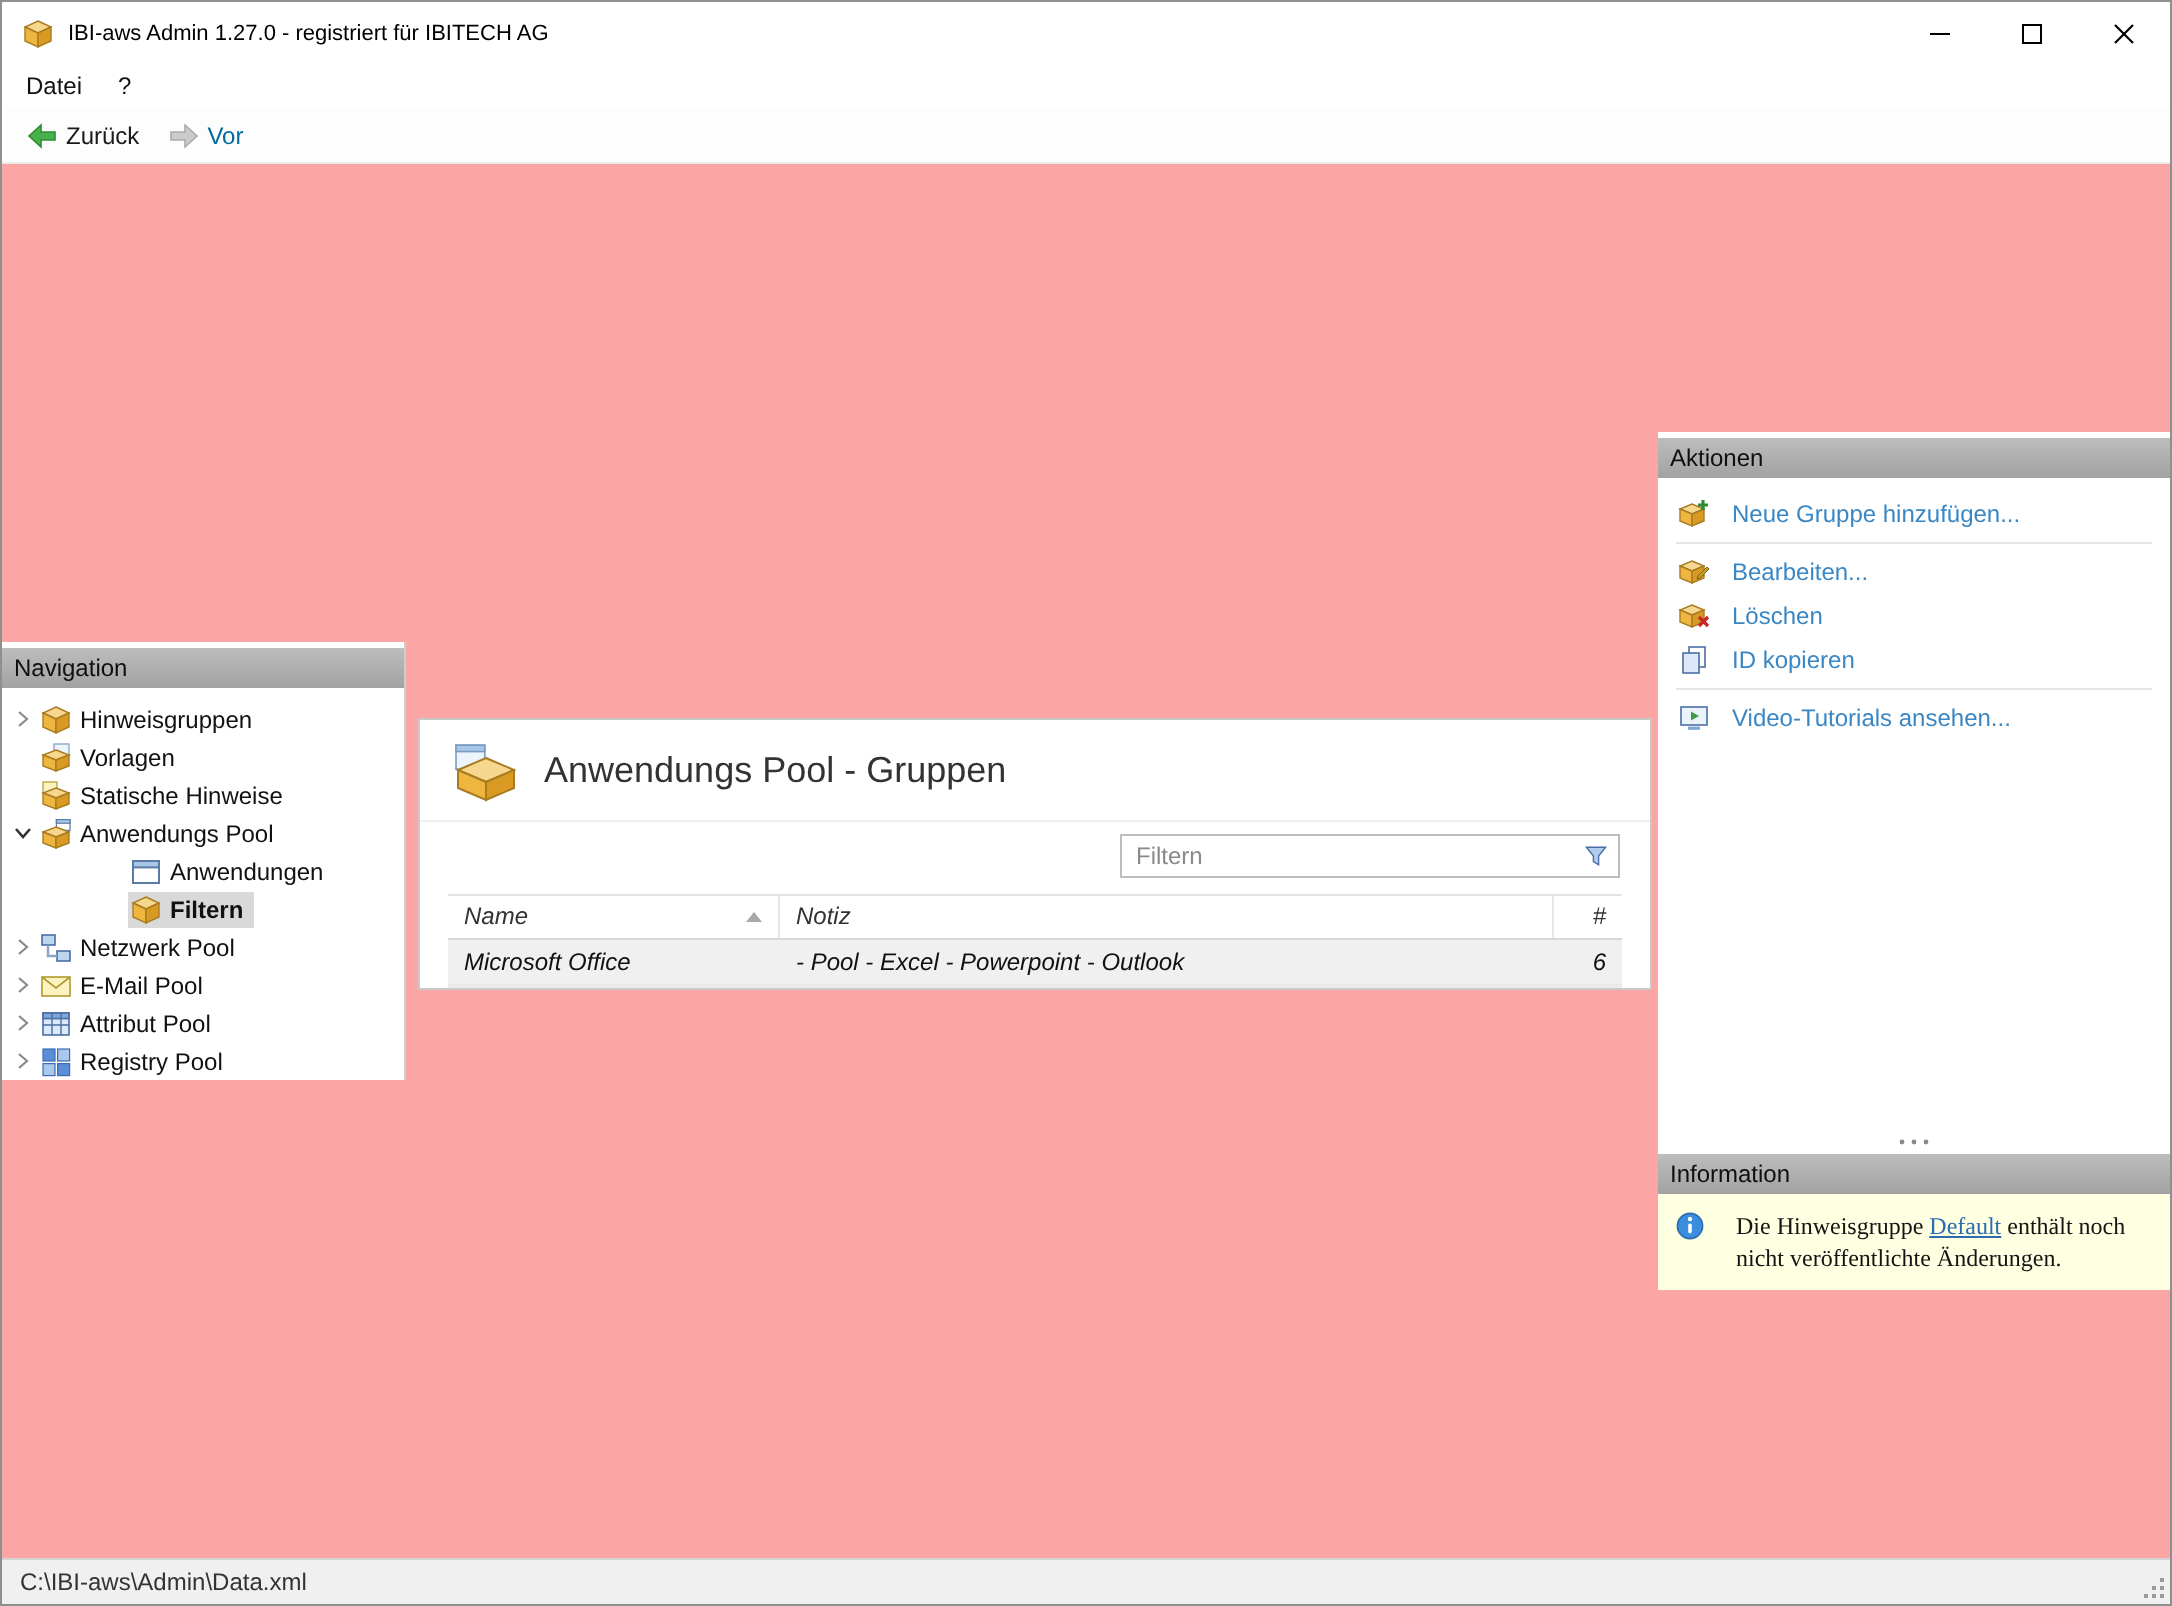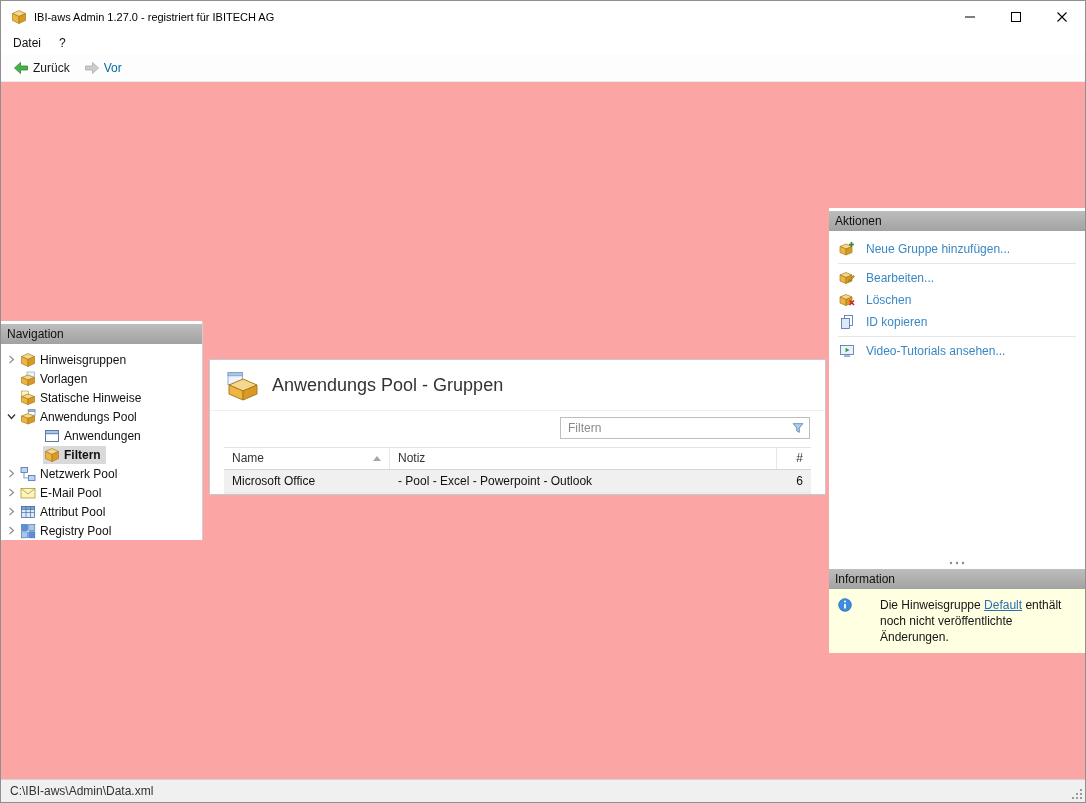--- a/index.html
+++ b/index.html
@@ -28,58 +28,58 @@
   
   .content{flex:1;display:flex;min-height:0;background:#fca5a5;align-items:center;}
 
   
   .nav-col{width:201px;flex:none;border-right:1px solid #cfcfcf;padding-top:3px;
            display:flex;flex-direction:column;background:#fff;}
   .panel-header{height:20px;line-height:20px;flex:none;padding-left:6px;color:#0f0f0f;
                 background:linear-gradient(#bdbdbd,#a2a2a2);}
   .tree{padding-top:6px;}
   .tree-item{height:19px;display:flex;align-items:center;padding-left:3px;white-space:nowrap;}
-  .tree-item.child{padding-left:42px;}
+  .tree-item.child{padding-left:63px;}
   .chev{width:15px;flex:none;display:flex;align-items:center;justify-content:center;}
   .chev.leaf{visibility:hidden;}
   .hl{display:flex;align-items:center;padding:1px 5px 1px 1px;}
   .tree-item.selected .hl{background:#d9d9d9;font-weight:bold;}
   .ticon{width:16px;height:16px;flex:none;margin-right:4px;display:flex;}
 
   
   .center-col{flex:1;min-width:0;padding:3px 3px 11px 6px;display:flex;}
   .main-panel{flex:1;border:1px solid #c8c8c8;background:#fff;display:flex;flex-direction:column;min-width:0;}
   .main-header{display:flex;align-items:center;gap:12px;padding:11px 14px 9px 16px;
                border-bottom:1px solid #efefef;}
   .main-title{font-size:18px;color:#333;}
   .filter-row{display:flex;justify-content:flex-end;padding:6px 15px 8px;}
   .filter-box{position:relative;width:250px;}
   .filter-box input{width:100%;height:22px;box-sizing:border-box;border:1px solid #bdbdbd;
                     padding:0 26px 0 7px;font:12px "Liberation Sans",sans-serif;color:#333;outline:none;}
   .filter-box input::placeholder{color:#8a8a8a;}
   .funnel{position:absolute;right:5px;top:4px;display:flex;}
   .table{margin:0 14px;flex:1;display:flex;flex-direction:column;border-bottom:1px solid #ececec;}
-  .t-head,.t-row{display:grid;grid-template-columns:166px 1fr 34px;}
+  .t-head,.t-row{display:grid;grid-template-columns:166px 1fr 34px;font-style:italic;}
   .t-head{height:21px;align-items:center;border-top:1px solid #e3e3e3;border-bottom:1px solid #d6d6d6;color:#333;}
   .t-head .cell{padding:0 8px;display:flex;align-items:center;height:100%;border-right:1px solid #e7e7e7;}
   .t-head .cell.num{border-right:none;justify-content:flex-end;}
   .sort{margin-left:auto;display:flex;}
   .t-row{height:22px;align-items:center;background:#f0f0f0;border-bottom:1px solid #e9e9e9;}
   .t-row .cell{padding:0 8px;white-space:nowrap;overflow:hidden;}
   .t-row .cell.num{text-align:right;}
 
   
   .right-col{width:256px;flex:none;padding-top:3px;display:flex;flex-direction:column;background:#fff;}
   .actions-section{height:358px;flex:none;display:flex;flex-direction:column;}
   .actions-body{flex:1;padding-top:7px;}
   .action-item{display:flex;align-items:center;gap:7px;padding:3px 4px 3px 10px;color:#3a87c4;cursor:pointer;}
   .action-sep{border-top:1px solid #e6e6e6;margin:3px 9px;}
   .grip{height:12px;flex:none;display:flex;align-items:center;justify-content:center;}
   .info-section{flex:1;display:flex;flex-direction:column;min-height:0;}
-  .info-body{flex:1;background:#ffffe1;padding:8px 8px;display:flex;gap:23px;align-items:flex-start;}
+  .info-body{flex:1;background:#ffffe1;padding:8px 8px;display:flex;gap:11px;align-items:flex-start;font-family:Liberation Serif, serif;}
   .info-text{font-size:12px;line-height:1.35;color:#141414;}
   .info-link{color:#2a6db3;text-decoration:underline;cursor:pointer;}
 
   
   .statusbar{height:22px;flex:none;background:#f0f0f0;border-top:1px solid #d4d4d4;
              display:flex;align-items:center;padding-left:9px;position:relative;color:#333;}
   .resize-grip{position:absolute;right:2px;bottom:2px;display:flex;}
 </style>
 </head>
 <body>

